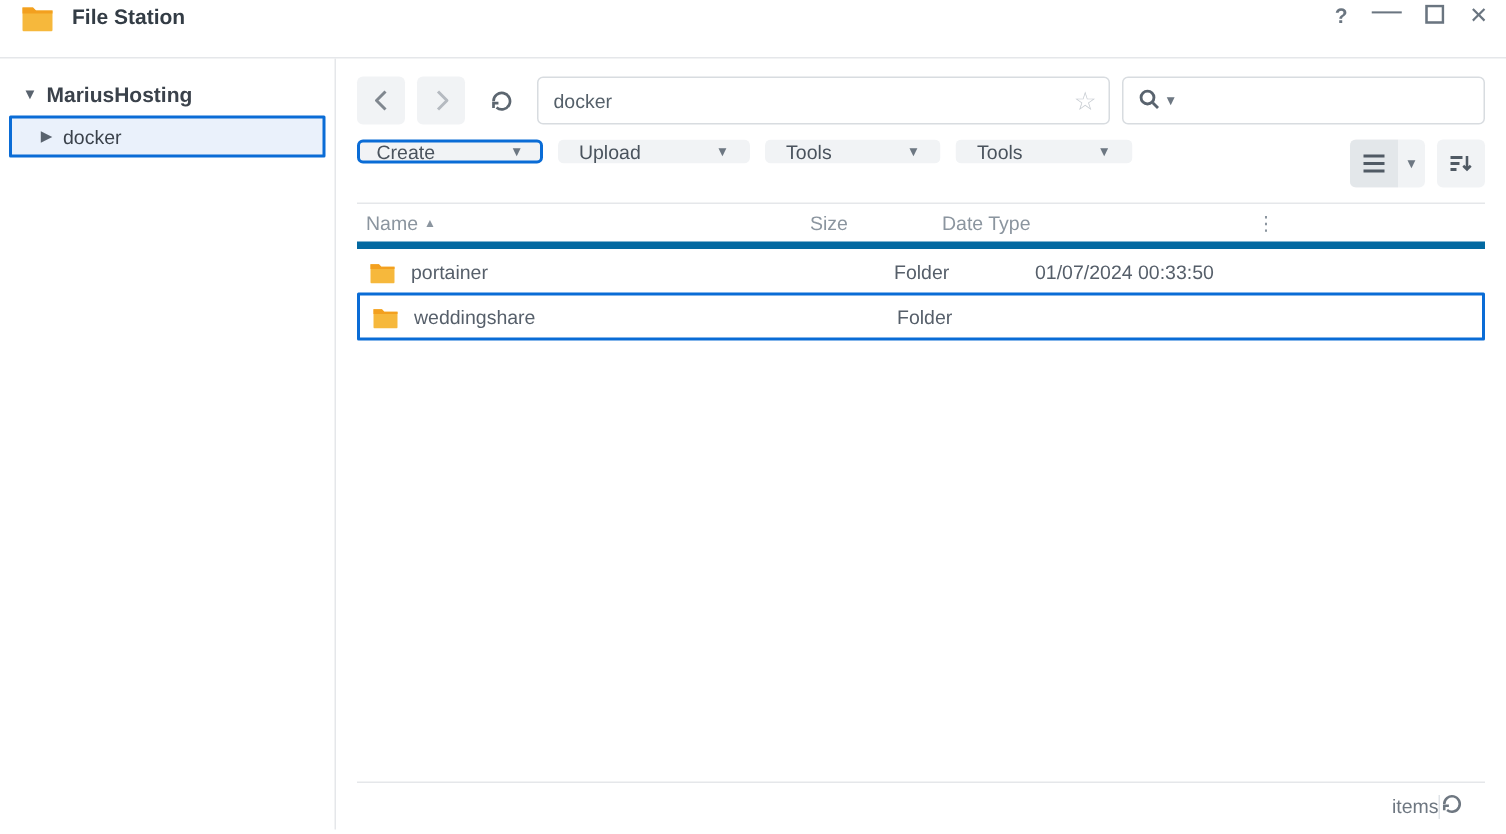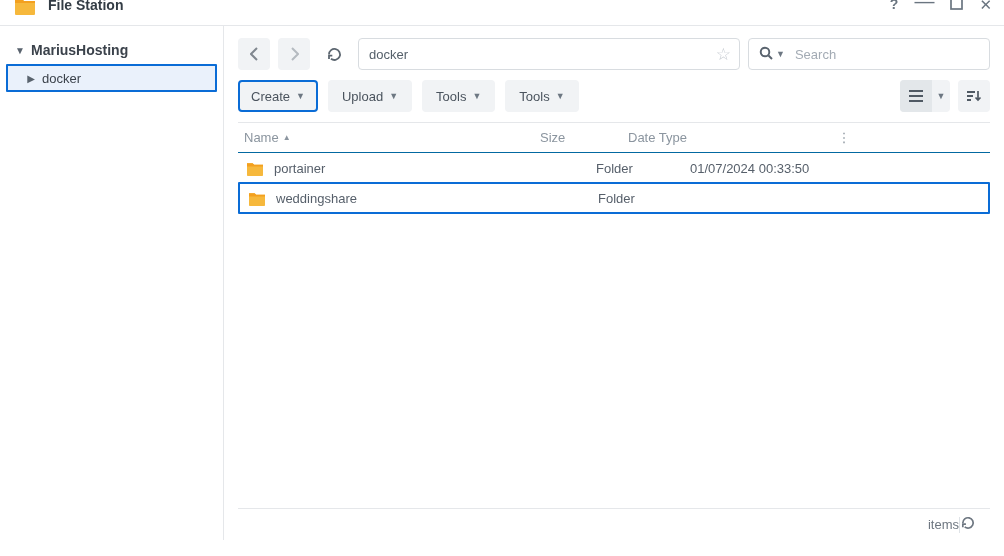--- a/index.html
+++ b/index.html
@@ -8,21 +8,21 @@
     width: 1004px; height: 556px;
     font-family: -apple-system, "Segoe UI", Arial, sans-serif;
     font-size: 13px;
     color: #404b56;
     background: #fff;
     overflow: hidden;
   }
   
   .titlebar {
     display: flex; align-items: center;
-    height: 26px; padding: 0 12px 16px 14px;
+    height: 39px; padding: 0 12px 16px 14px;
     border-bottom: 1px solid #e5e7ea;
     text-align: center;
   }
   .titlebar .app-icon svg { display: block; }
   .titlebar .app-title {
     font-size: 14px; font-weight: 600; color: #333c45;
     margin-left: 12px;
   }
   .titlebar .win-controls {
     margin-left: auto; display: flex; gap: 16px;
@@ -93,25 +93,25 @@
   .search-box .mag { font-weight: 700; margin-right: 0; }
   .search-box .caret { font-size: 9px; margin: 0 8px 0 3px; color: #6d7782; }
   .search-box input {
     border: none; outline: none; flex: 1;
     font-size: 13px; background: transparent;
   }
   .search-box input::placeholder { color: #a3abb4; }
 
   .action-row { display: flex; gap: 10px; margin-bottom: 10px; }
   .btn {
-    height: 32px; padding: 0 13px;
+    height: 16px; padding: 0 13px;
     background: #f1f3f5; border-radius: 4px;
     display: flex; align-items: center;
     font-size: 13px; color: #4a535d;
-    cursor: pointer; border: 1px solid transparent;
+    cursor: pointer; border: 1px solid transparent; gap: 44px;
   }
   .btn .caret { font-size: 9px; margin-left: 6px; color: #6d7782; }
   .btn.create {
     border: 2px solid #0a6cd6;
     padding: 0 11px;
   }
   .view-controls { margin-left: auto; display: flex; gap: 8px; }
   .view-seg {
     display: flex; background: #f1f3f5; border-radius: 4px; overflow: hidden;
   }
@@ -129,21 +129,21 @@
   }
 
   
   .table { flex: 1; border-top: 1px solid #e5e7ea; overflow: hidden; }
   .thead, .trow {
     display: grid;
     grid-template-columns: 280px 72px 94px 224px 18px;
     align-items: center;
     height: 30px;
   }
-  .thead { color: #8b959f; font-size: 13px; border-bottom: 1px solid #0369a1; gap: 16px; }
+  .thead { color: #8b959f; font-size: 13px; border-bottom: 5px solid #0369a1; gap: 16px; }
   .th { padding-left: 6px; display: flex; align-items: center; }
   .th.name { padding-left: 6px; }
   .th .sort-caret { font-size: 8px; margin-left: 4px; color: #8b959f; }
   .th-more { text-align: center; color: #8b959f; cursor: pointer; }
 
   .trow { color: #565f6a; font-size: 13px; }
   .trow .cell { padding-left: 6px; white-space: nowrap; }
   .trow .cell.name { display: flex; align-items: center; gap: 10px; padding-left: 8px; }
   .trow.sel {
     border: 2px solid #0a6cd6; border-radius: 1px;
@@ -222,21 +222,20 @@
         <span class="breadcrumb-star">☆</span>
       </div>
       <div class="search-box">
         <span class="mag">
           <svg width="14" height="14" viewBox="0 0 14 14">
               <circle cx="6" cy="6" r="4.3" fill="none" stroke="#59636e" stroke-width="1.9"></circle>
               <line x1="9.5" y1="9.5" x2="13" y2="13" stroke="#59636e" stroke-width="1.9"></line>
             </svg>
         </span>
         <span class="caret">▼</span>
-        <input placeholder="Search" style="">
       </div>
     </div>
 
     <div class="action-row">
       <div class="btn create">
         <span>Create</span>
           <span class="caret">▼</span>
       </div>
       <div class="btn">
         <span>Upload</span>

